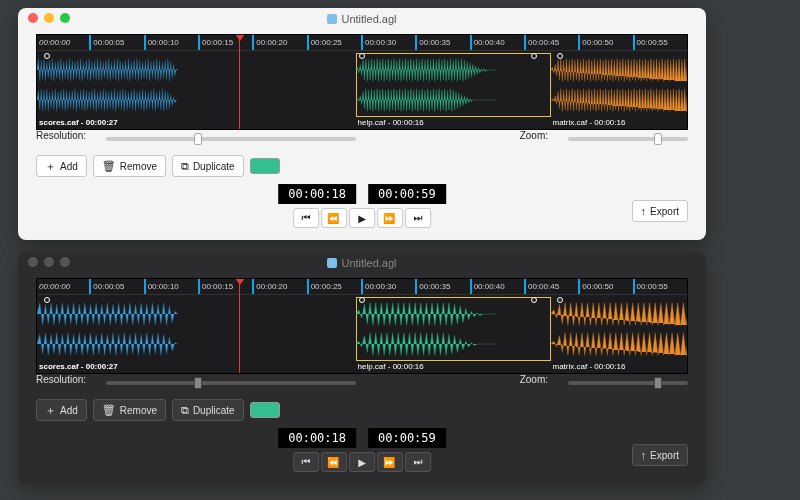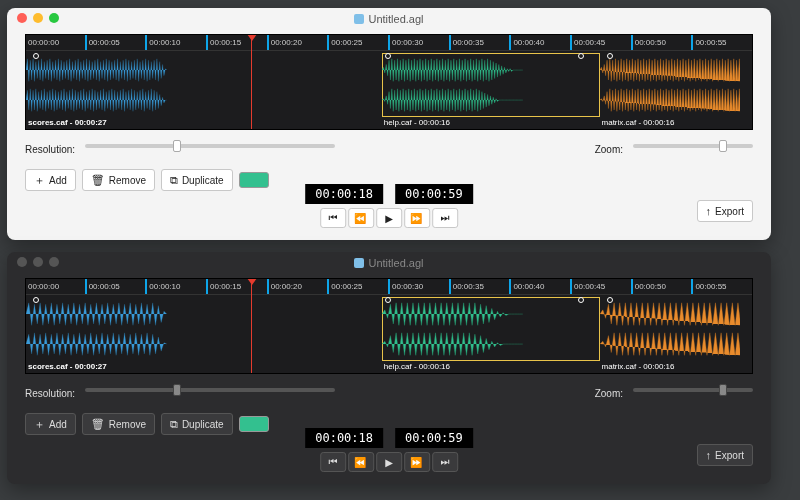--- a/index.html
+++ b/index.html
@@ -6,22 +6,22 @@
   body {
     width: 800px;
     height: 500px;
     background: #3a3d3f;
     font-family: -apple-system, "Helvetica Neue", Arial, sans-serif;
     font-size: 11px;
     overflow: hidden;
   }
   .panel {
     position: absolute;
-    left: 7px;
-    width: 764px;
+    left: 18px;
+    width: 688px;
     border-radius: 8px;
     box-shadow: 0 6px 20px rgba(0,0,0,0.35);
   }
   .panel.light { top: 8px; height: 232px; background: #f4f4f4; color: #222; }
   .panel.dark  { top: 252px; height: 232px; background: #2c2c2e; color: #ddd; }
   .titlebar {
     height: 22px;
     display: flex;
     align-items: center;
     justify-content: center;
@@ -50,21 +50,21 @@
     overflow: hidden;
   }
   .ruler {
     height: 16px;
     border-bottom: 1px solid #333;
     display: flex;
     font-size: 8px;
     color: #ccc;
   }
   .tick { flex:1; border-left:2px solid #0ea5e9; padding-left:2px; line-height:16px; }
-  .tick:first-child { border-left:none; }
+  .tick:first-child { border-left:none;font-style:italic; }
   .clips { position:absolute; left:0; right:0; top:16px; bottom:0; }
   .clip {
     position:absolute;
     top:2px; bottom:12px;
     overflow:hidden;
   }
   .clip.blue   { left:0;    width:49%; }
   .clip.green  { left:49%;  width:30%; }
   .clip.orange { left:79%;  width:21%; }
   .clip.selected { outline:1px solid #e8c34a; outline-offset:-1px; }
@@ -81,24 +81,24 @@
     position:absolute; top:0; bottom:0; width:0; border-left:1px solid #e43b2e;
     left:31%;
   }
   .playhead::before {
     content:""; position:absolute; top:-1px; left:-5px;
     width:0; height:0; border-left:5px solid transparent; border-right:5px solid transparent;
     border-top:7px solid #e43b2e;
   }
 
   .sliders {
-    display:flex; align-items:flex-start;
-    margin: 14px 18px 0 18px;
+    display:flex; align-items:flex-end;
+    margin: 0 18px 0 18px;
     font-size:10px;
-    gap: 10px;
+    gap: 20px;
   }
   .sliders .spacer { flex:1; }
   .slider {
     height:4px; background:#ccc; border-radius:2px; position:relative;
   }
   .dark .slider { background:#555; }
   .sl-res { width:250px; }
   .sl-zoom { width:120px; }
   .slider .thumb {
     position:absolute; top:-4px; width:8px; height:12px; background:#fff; border:1px solid #aaa; border-radius:2px;

